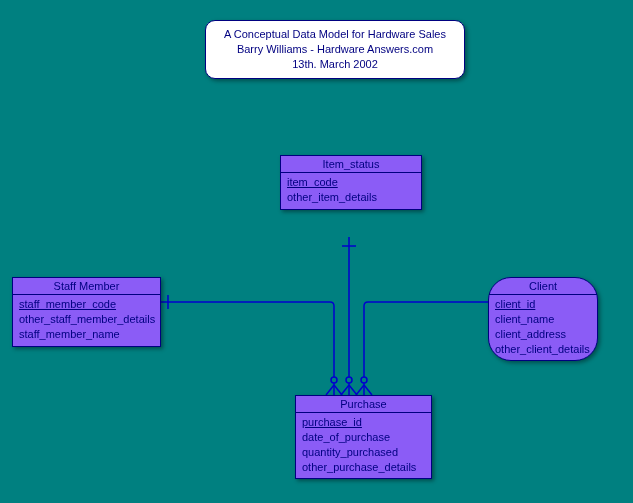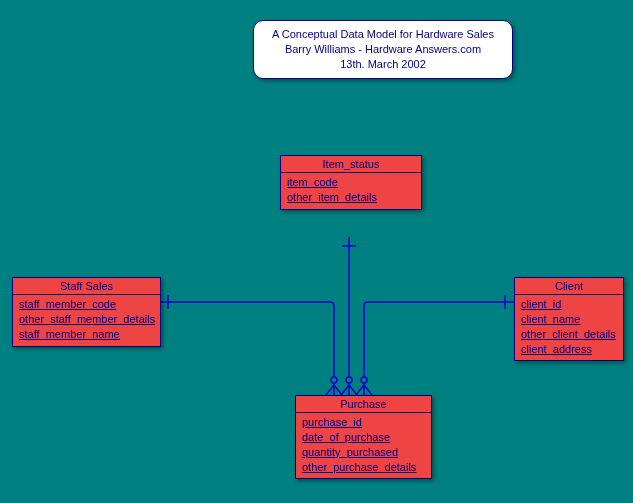--- a/index.html
+++ b/index.html
@@ -20,34 +20,33 @@
     border-radius: 10px;
     padding: 6px 14px;
     text-align: center;
     box-shadow: 2px 2px 4px rgba(0,0,0,0.4);
     color: #000080;
     font-size: 11px;
     line-height: 1.35;
   }
   .entity {
     position: absolute;
-    background: #ef4444;
+    background: #8b5cf6;
     border: 1px solid #000080;
     color: #000080;
     box-shadow: 2px 2px 4px rgba(0,0,0,0.4);
   }
   .entity-header {
     border-bottom: 1px solid #000080;
     text-align: center;
     padding: 2px 6px;
     font-weight: normal;
   }
   .entity-body {
     padding: 2px 6px 4px 6px;
-    text-decoration: underline;
   }
   .attr {
     white-space: nowrap;
     line-height: 1.35;
   }
   .pk {
     text-decoration: underline;
   }
   svg.connectors {
     position: absolute;
@@ -87,50 +86,50 @@
     <path d="M 514 302 L 368 302 Q 364 302 364 306 L 364 395"></path>
 
     <line x1="505" y1="295" x2="505" y2="309"></line>
 
     <line x1="364" y1="385" x2="356" y2="395"></line>
     <line x1="364" y1="385" x2="372" y2="395"></line>
     <circle cx="364" cy="380" r="3" stroke="#0000cd" fill="#008080"></circle>
   </g>
 </svg>
 
-<div class="title-box" style="left:205px; top:20px; width:230px;margin-left:48px;">
+<div class="title-box" style="left:205px; top:20px; width:230px;">
   <div>A Conceptual Data Model for Hardware Sales</div>
   <div>Barry Williams - Hardware Answers.com</div>
   <div>13th. March 2002</div>
 </div>
 
 <div class="entity" style="left:280px; top:155px; width:140px;">
   <div class="entity-header">Item_status</div>
   <div class="entity-body">
     <div class="attr pk">item_code</div>
     <div class="attr">other_item_details</div>
   </div>
 </div>
 
 <div class="entity" style="left:12px; top:277px; width:147px;">
-  <div class="entity-header">Staff Sales</div>
+  <div class="entity-header">Staff Member</div>
   <div class="entity-body">
     <div class="attr pk">staff_member_code</div>
     <div class="attr">other_staff_member_details</div>
     <div class="attr">staff_member_name</div>
   </div>
 </div>
 
-<div class="entity" style="left:514px; top:277px; width:108px;">
+<div class="entity" style="left:488px; top:277px; width:108px;border-radius:23px;">
   <div class="entity-header">Client</div>
   <div class="entity-body">
     <div class="attr pk">client_id</div>
     <div class="attr">client_name</div>
+    <div class="attr">client_address</div>
     <div class="attr">other_client_details</div>
-    <div class="attr">client_address</div>
   </div>
 </div>
 
 <div class="entity" style="left:295px; top:395px; width:135px;">
   <div class="entity-header">Purchase</div>
   <div class="entity-body">
     <div class="attr pk">purchase_id</div>
     <div class="attr">date_of_purchase</div>
     <div class="attr">quantity_purchased</div>
     <div class="attr">other_purchase_details</div>

